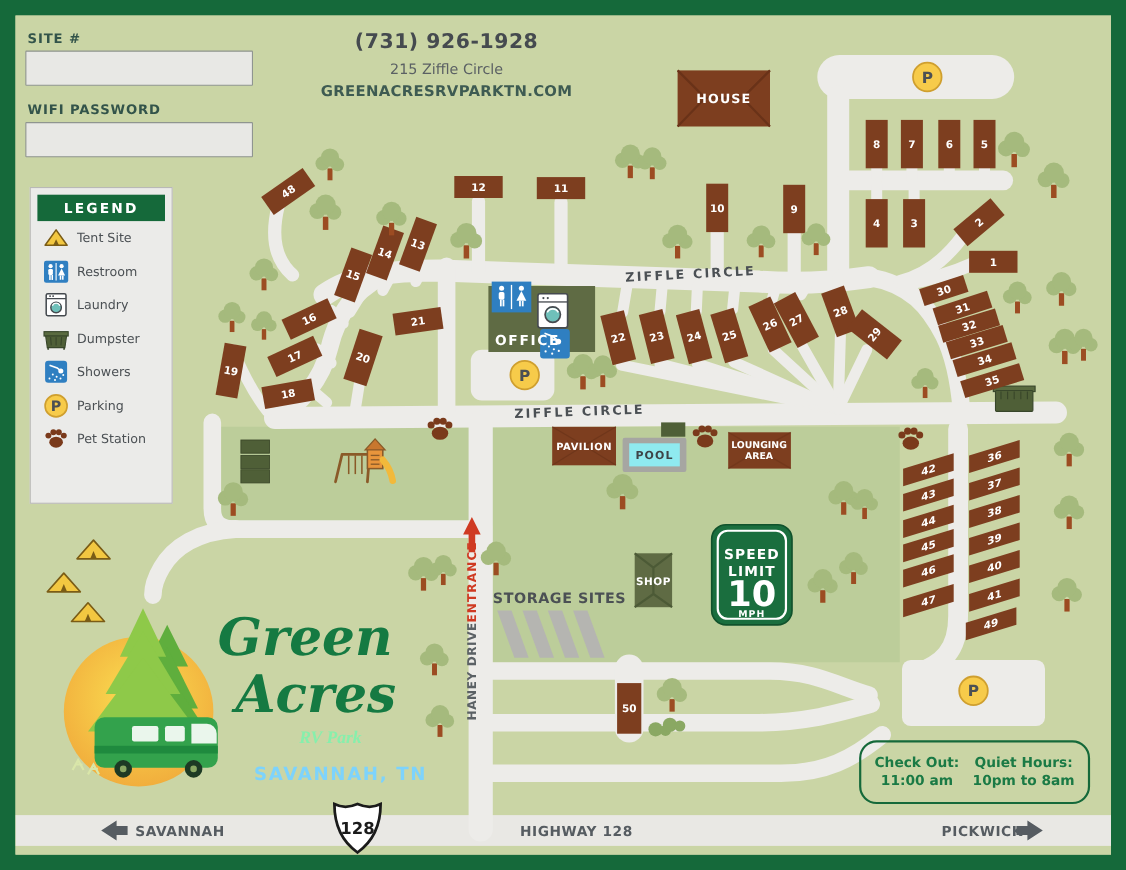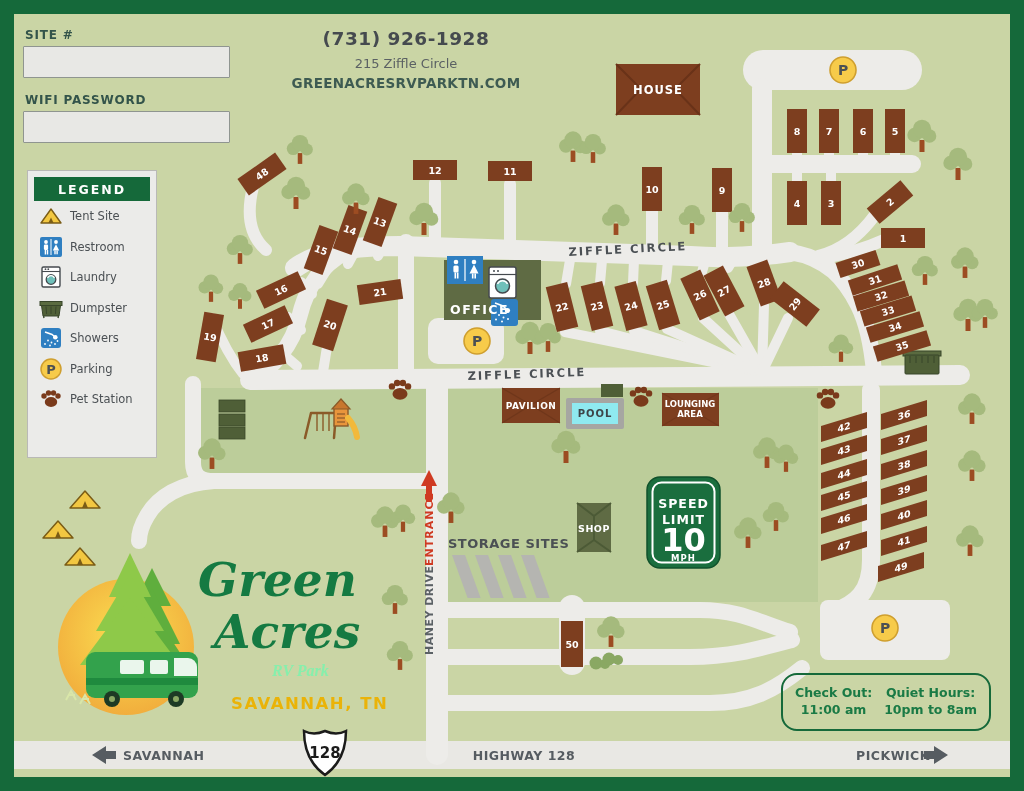--- a/index.html
+++ b/index.html
@@ -19,21 +19,21 @@
   .legend{position:absolute;left:27px;top:170px;width:130px;height:288px;background:#ebebe9;border:1.5px solid #b9b9b6;}
   .legend-header{margin:6px 6px 0 6px;height:24px;background:#15693a;color:#fff;font-size:12.5px;font-weight:bold;letter-spacing:2px;display:flex;align-items:center;justify-content:center;}
   .lrow{display:flex;align-items:center;height:30.5px;padding-left:9px;}
   .licon{width:27px;height:24px;display:flex;align-items:center;justify-content:center;flex:0 0 27px;}
   .llabel{font-size:11.5px;font-weight:normal;color:#4b5054;margin-left:6px;}
   
   .logo-word{position:absolute;font-family:"DejaVu Serif",serif;font-style:italic;font-weight:bold;color:#157a42;line-height:1;}
   .logo-green{left:198px;top:556px;font-size:47px;}
   .logo-acres{left:214px;top:608px;font-size:47px;}
   .logo-rvpark{position:absolute;left:272px;top:662px;font-family:Liberation Serif, serif;font-style:italic;font-weight:bold;font-size:16px;color:#86efac;}
-  .logo-loc{position:absolute;left:231px;top:694px;font-size:16.5px;font-weight:bold;color:#eab308;letter-spacing:1.5px;}
+  .logo-loc{position:absolute;left:231px;top:694px;font-size:16.5px;font-weight:bold;color:#7dd3fc;letter-spacing:1.5px;}
   
   .infobox{position:absolute;left:781px;top:673px;width:210px;height:58px;border:2.5px solid #15693a;border-radius:16px;display:flex;align-items:center;justify-content:space-around;padding:0 6px;}
   .infocol{text-align:center;font-size:12.5px;font-weight:bold;color:#1a7a45;line-height:1.35;}
   
   .street{font-size:11.5px;font-weight:bold;fill:#4b5054;letter-spacing:2px;font-family:"DejaVu Sans",sans-serif;}
   .storage-lbl{font-size:13px;font-weight:bold;fill:#4b5054;letter-spacing:.5px;font-family:"DejaVu Sans",sans-serif;}
   .hwy{font-size:12.5px;font-weight:bold;fill:#565c61;letter-spacing:.5px;font-family:"DejaVu Sans",sans-serif;}
   .bldg{font-weight:bold;fill:#ffffff;font-family:"DejaVu Sans",sans-serif;}
   .ent{font-size:11px;font-weight:bold;fill:#cf3a22;letter-spacing:1px;font-family:"DejaVu Sans",sans-serif;}
   .haney{font-size:11px;font-weight:bold;fill:#5b6165;letter-spacing:.5px;font-family:"DejaVu Sans",sans-serif;}

